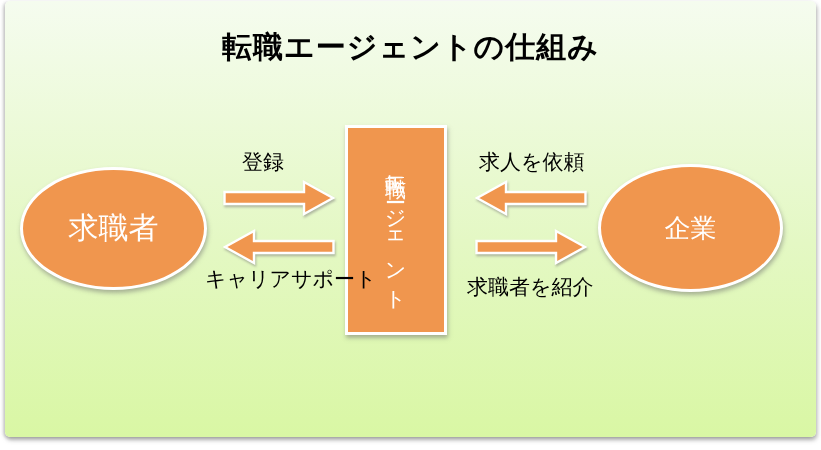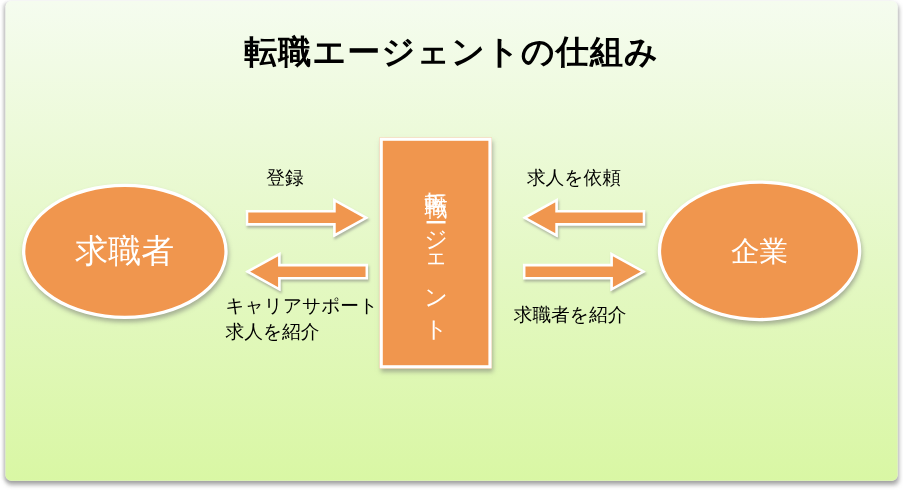--- a/index.html
+++ b/index.html
@@ -73,27 +73,27 @@
     fill: var(--shape-fill, #F0964E);
     stroke: var(--shape-border, #fff);
     stroke-width: 2.4;
   }
   .arrow-register  { left: 218px; top: 179px; }
   .arrow-career    { left: 218px; top: 228px; }
   .arrow-request   { left: 470px; top: 179px; }
   .arrow-introduce { left: 470px; top: 228px; }
   .flow-label {
     position: absolute;
-    font-size: 17px;
+    font-size: 21px;
     line-height: 23px;
     color: var(--label-text, #000);
     white-space: nowrap;
   }
   .label-register  { left: 237px; top: 149px; }
-  .label-career    { left: 200px; top: 266px; }
+  .label-career    { left: 200px; top: 266px; text-align: center; }
   .label-request   { left: 474px; top: 149px; }
   .label-introduce { left: 462px; top: 274px; }
   .flow-label span { display: block; }
 </style>
 </head>
 <body>
 
 <div class="page">
   <div class="slide">
 
@@ -114,21 +114,20 @@
     <svg class="arrow arrow-register" viewBox="0 0 112 36">
       <polygon points="1.5,12 81,12 81,2 110,18 81,34 81,24 1.5,24"></polygon>
     </svg>
     <div class="flow-label label-register">登録</div>
 
     <svg class="arrow arrow-career" viewBox="0 0 112 36">
       <polygon points="110.5,12 31,12 31,2 2,18 31,34 31,24 110.5,24"></polygon>
     </svg>
     <div class="flow-label label-career">
       <span>キャリアサポート</span>
-      <span>求人を紹介</span>
     </div>
 
     <svg class="arrow arrow-request" viewBox="0 0 112 36">
       <polygon points="110.5,12 31,12 31,2 2,18 31,34 31,24 110.5,24"></polygon>
     </svg>
     <div class="flow-label label-request">求人を依頼</div>
 
     <svg class="arrow arrow-introduce" viewBox="0 0 112 36">
       <polygon points="1.5,12 81,12 81,2 110,18 81,34 81,24 1.5,24"></polygon>
     </svg>

